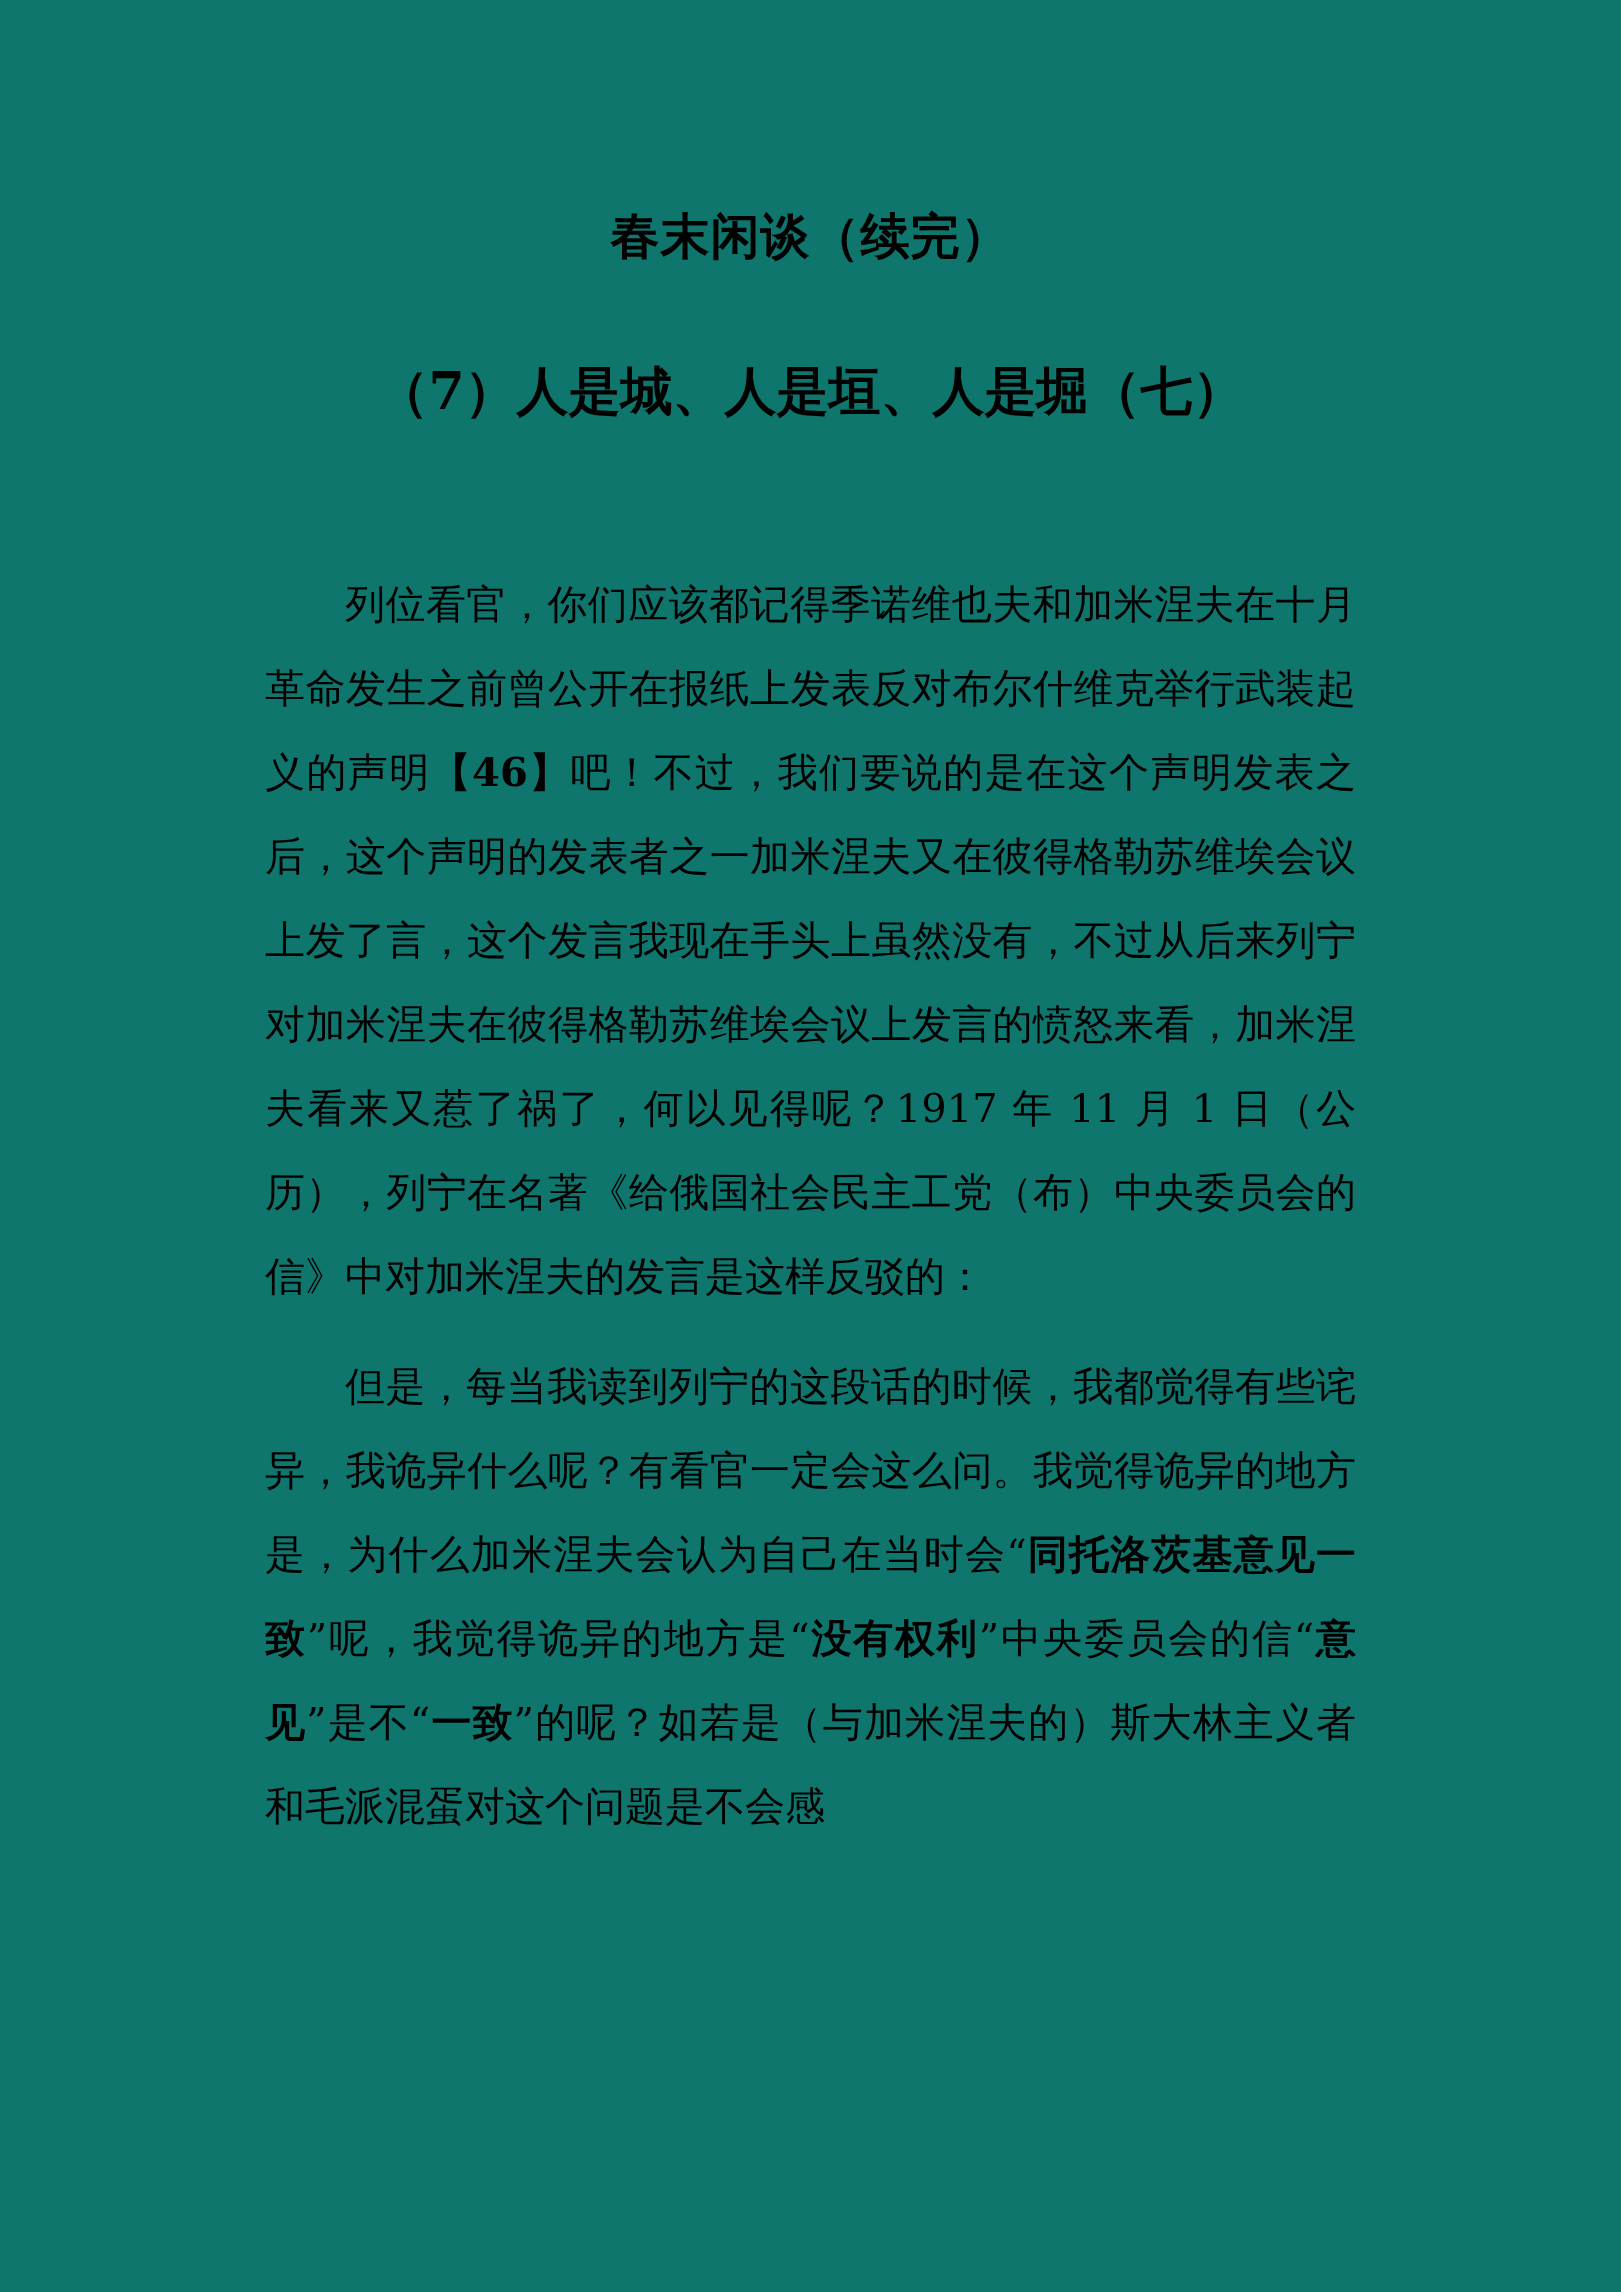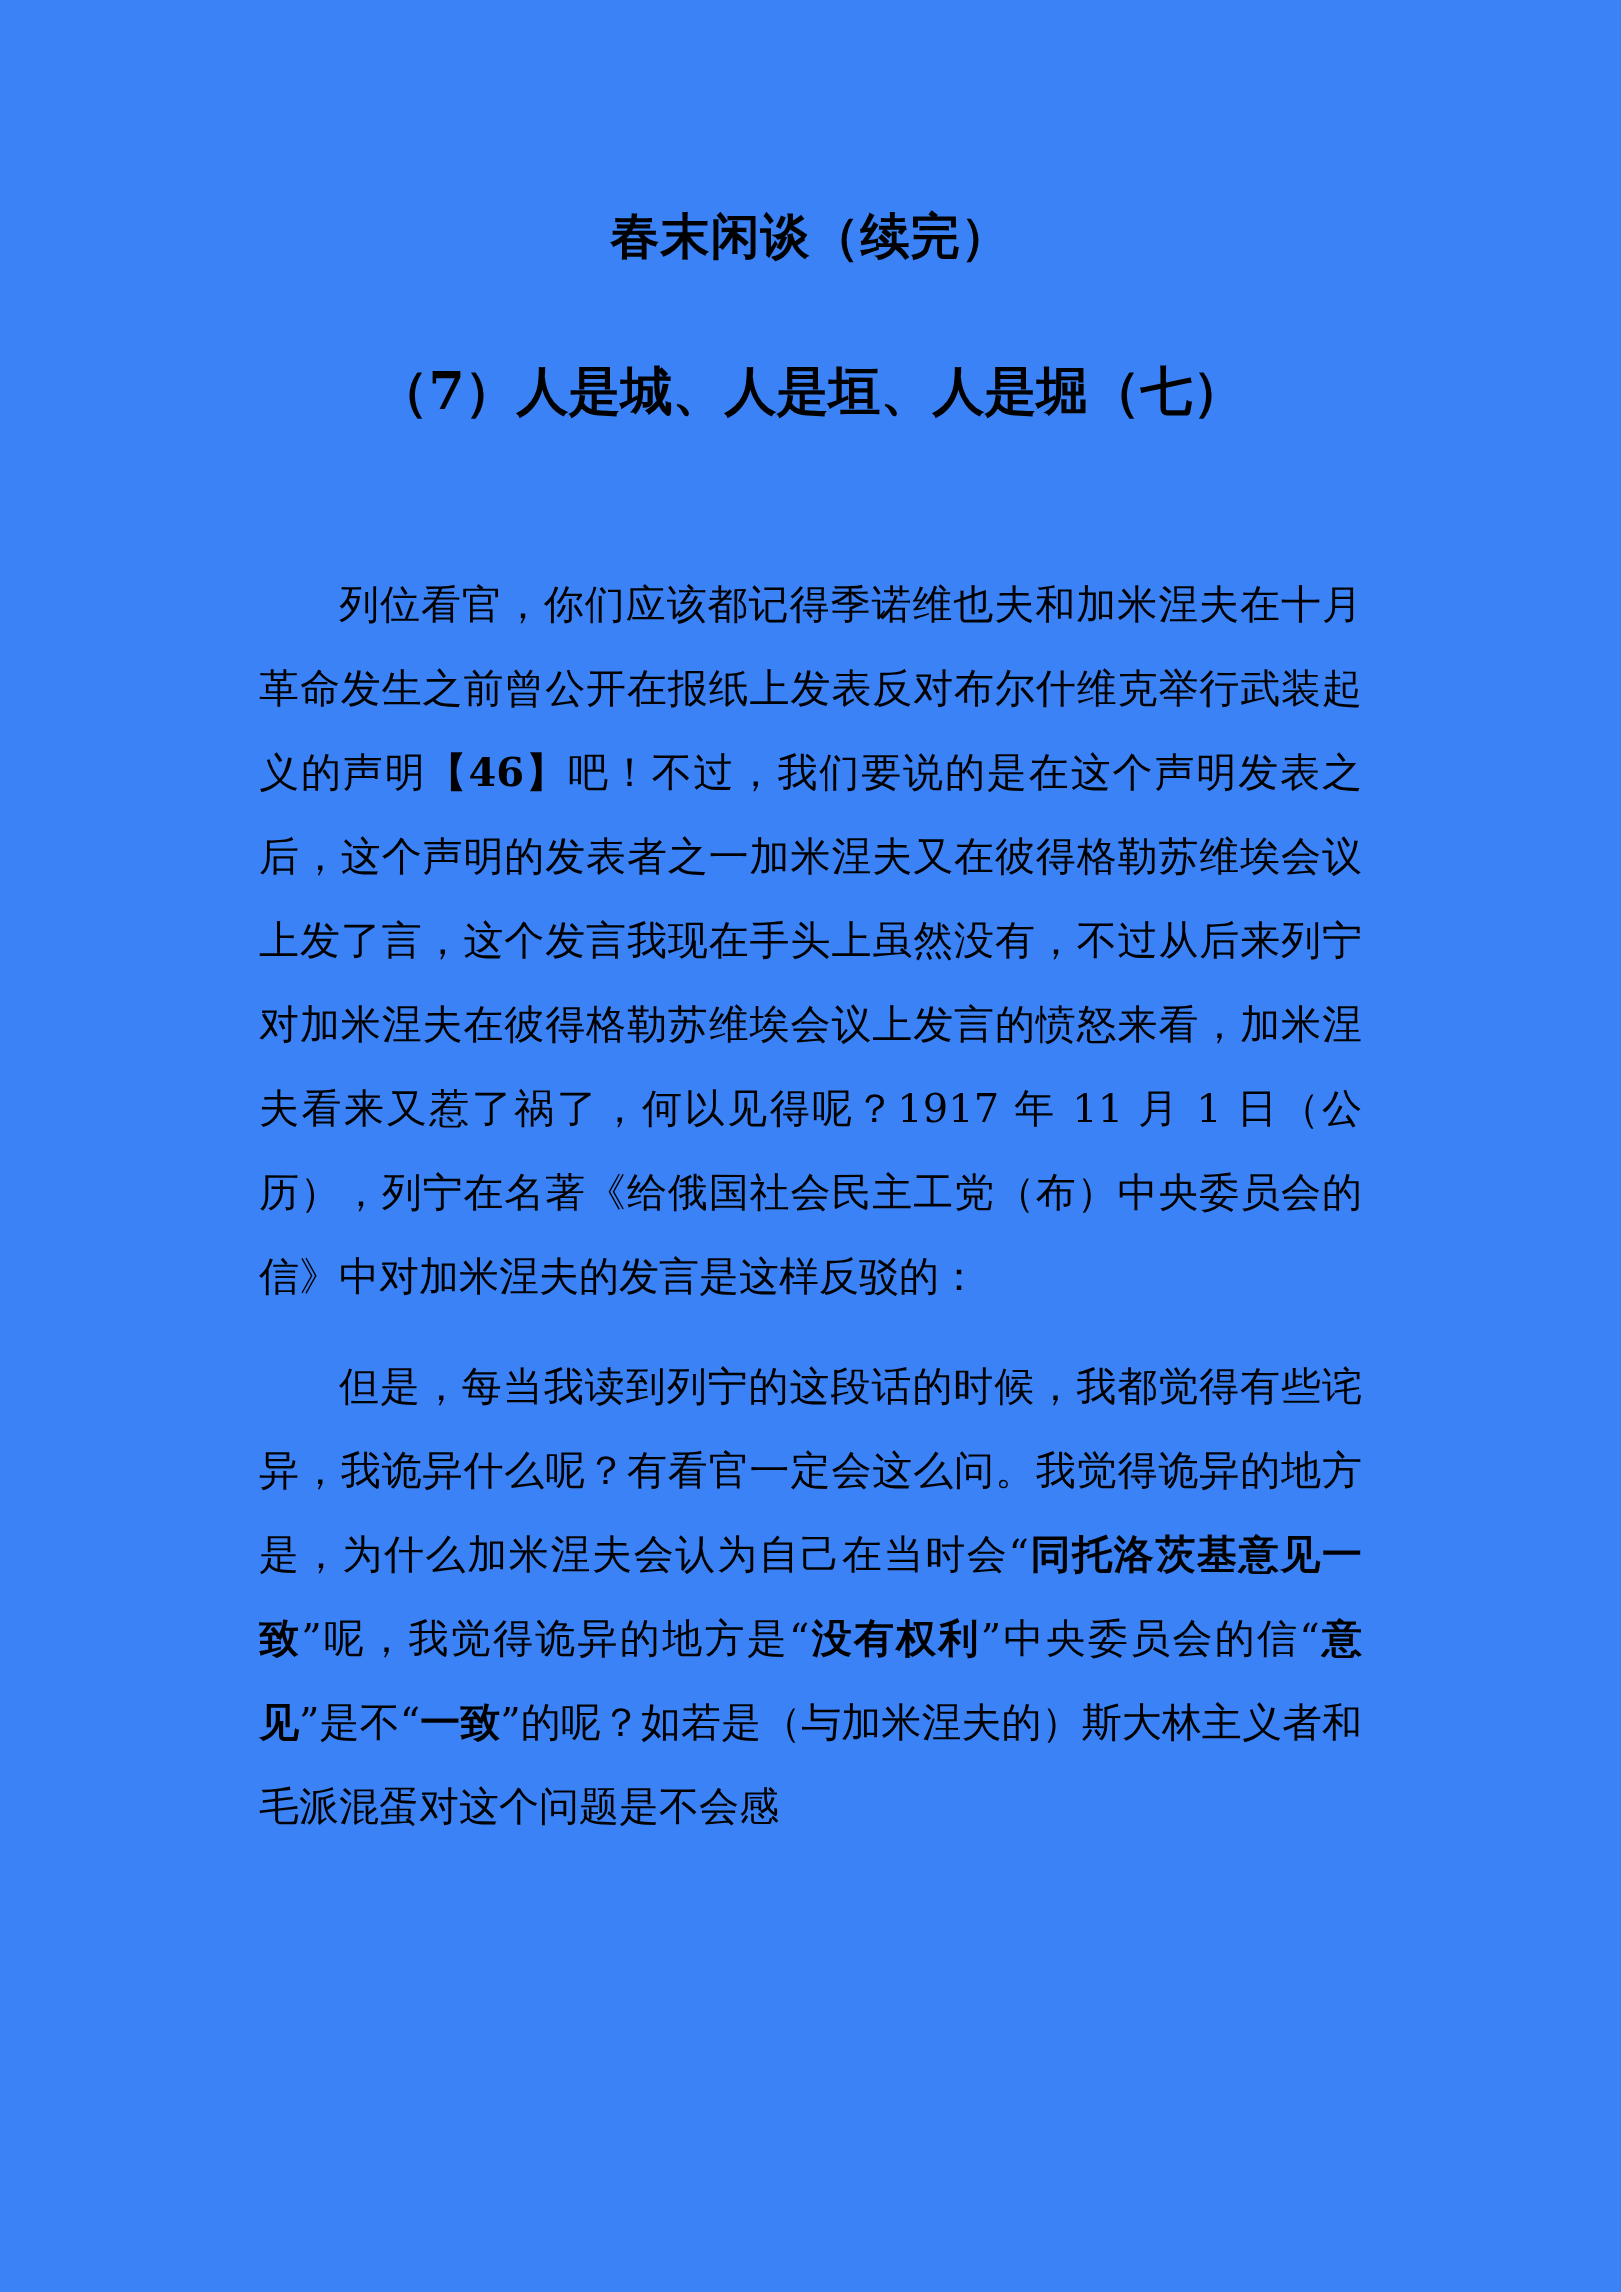--- a/index.html
+++ b/index.html
@@ -4,21 +4,21 @@
 <style>
   html, body {
     margin: 0;
     padding: 0;
     background: #ffffff;
   }
   .page {
     position: relative;
     width: 1621px;
     height: 2293px;
-    background: #3b82f6;
+    background: #0f766e;
     color: #000000;
     font-family: "DejaVu Serif", "Liberation Serif", serif;
     overflow: hidden;
   }
   .title {
     margin: 0;
     padding: 0;
     margin-top: 206px;
     font-size: 49px;
     line-height: 61px;
@@ -34,21 +34,21 @@
     line-height: 49px;
     font-weight: bold;
     text-align: center;
   }
   .doc-body {
     margin-left: 247px;
     width: 1127px;
     margin-top: 147px;
   }
   .doc-body p {
-    margin: 12px;
+    margin: 18px;
     font-size: 40px;
     line-height: 84px;
     text-align: justify;
     text-indent: 80px;
     word-break: break-all;
   }
   .doc-body p.bold {
     font-weight: bold;
   }
   .doc-body p + p {

